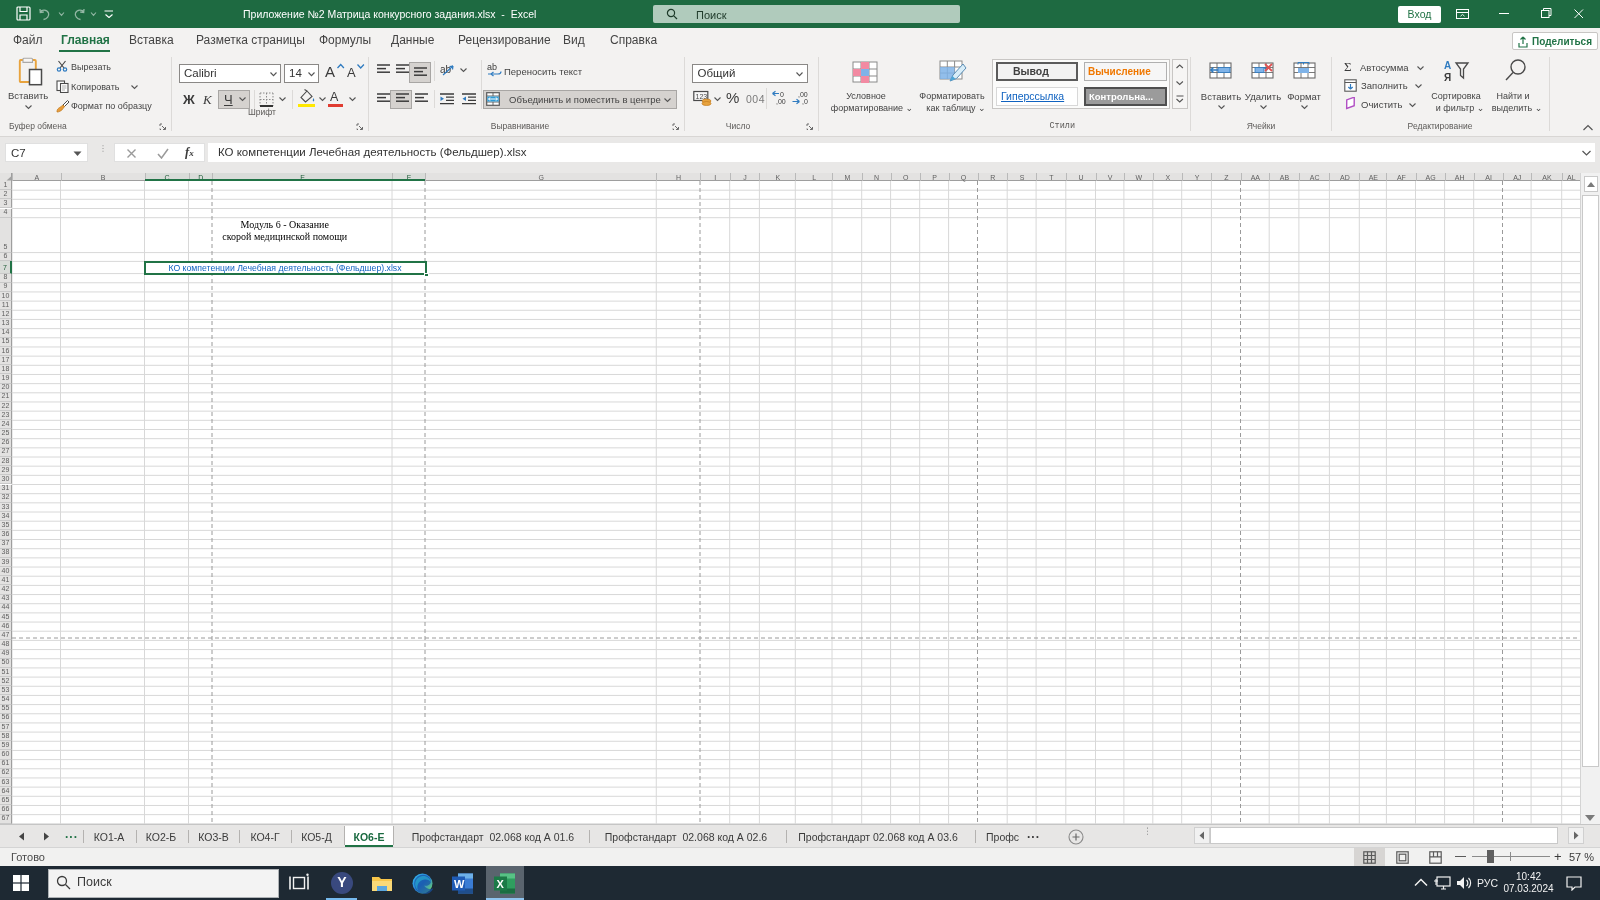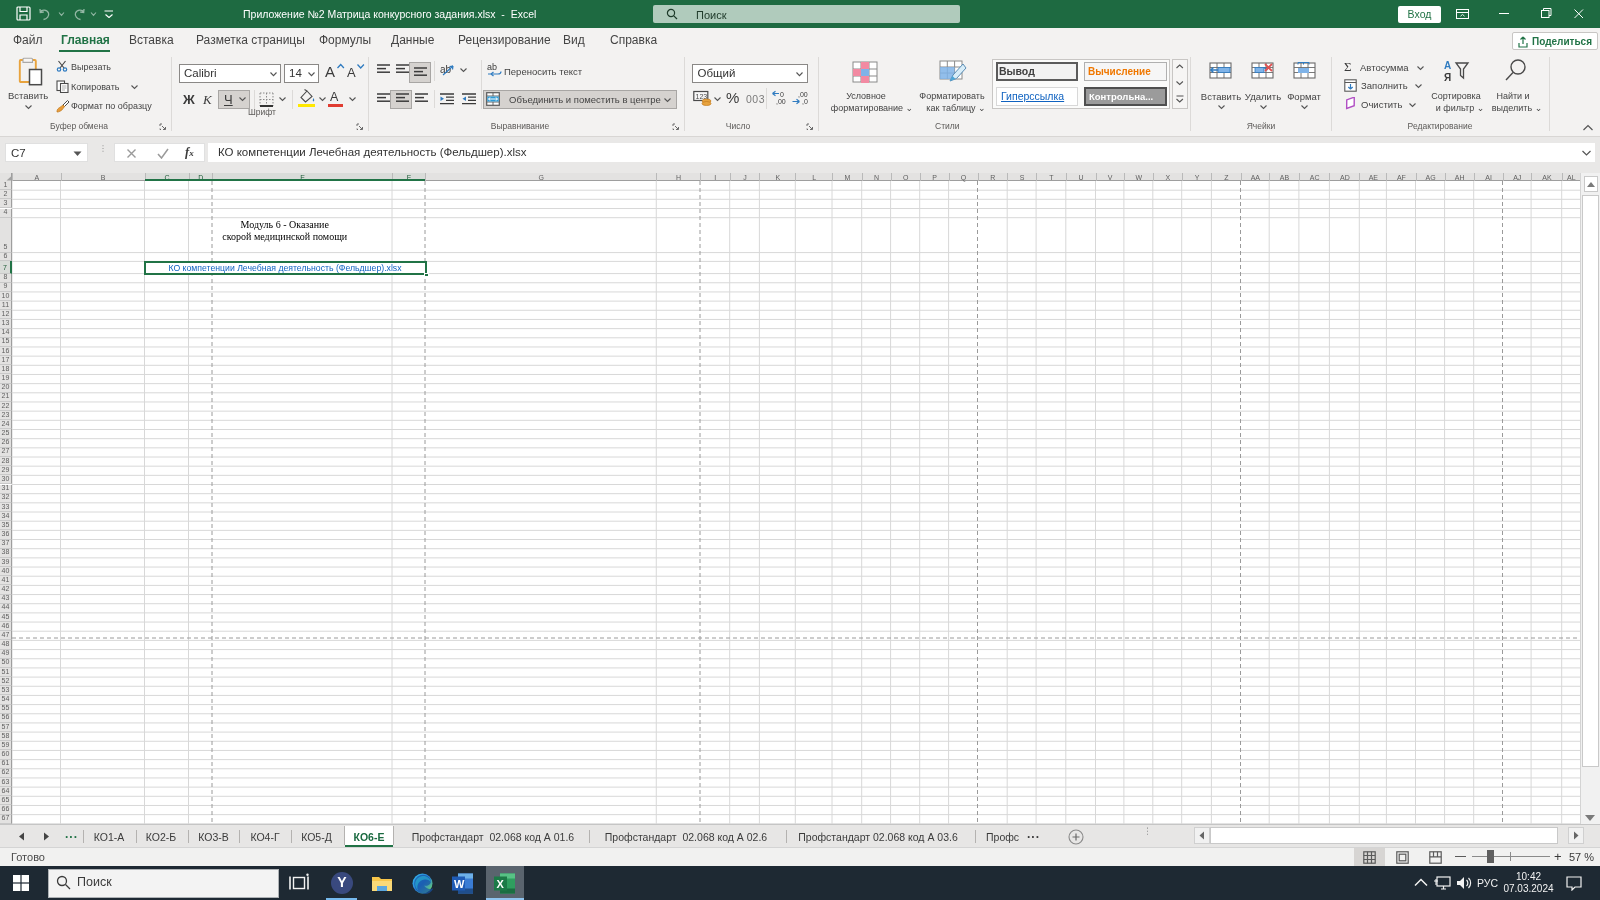--- a/index.html
+++ b/index.html
@@ -86,21 +86,21 @@
     </svg>
 <div class="abs" style="left:71px;top:82px;font-size:9px;color:#444444;white-space:nowrap;">Копировать</div>
 <svg class="abs" style="left:131px;top:85px" width="7" height="5">
     <path d="M0.5 0.5 l3 3 l3 -3" stroke="#555" stroke-width="1.1" fill="none"></path>
   </svg>
 <svg class="abs" style="left:55px;top:99px" width="15" height="14" viewBox="0 0 15 14">
       <path d="M8 6 L12.5 1.5 l1.5 1.5 L9.5 7.5 Z" fill="#fff" stroke="#4a4a4a" stroke-width="1"></path>
       <path d="M2 13 C2 9 4 9.5 8 6 L9.5 7.5 C7 11 7 11.5 3.5 12.8 Z" fill="#e99d3b" stroke="#c27b20" stroke-width="0.8"></path>
     </svg>
 <div class="abs" style="left:71px;top:101px;font-size:9px;color:#444444;white-space:nowrap;">Формат по образцу</div>
-<div class="abs" style="left:9.0px;top:121px;width:140px;text-align:center;font-size:8.5px;color:#5c5a58;">Буфер обмена</div>
+<div class="abs" style="left:9.0px;top:121px;width:140px;font-size:8.5px;color:#5c5a58;">Буфер обмена</div>
 <svg class="abs" style="left:159px;top:123px" width="8" height="8" viewBox="0 0 8 8">
     <path d="M1 1 h2 M1 1 v2 M3 3 l3.2 3.2 M6.5 4 v2.5 h-2.5 M2 6.5 h-1 v-1" stroke="#6a6a6a" stroke-width="1" fill="none"></path>
   </svg>
 <div class="abs" style="left:171px;top:57px;width:1px;height:74px;background:#dcdad8;"></div>
 <div class="abs" style="left:179px;top:64px;width:102px;height:19px;background:#fff;border:1px solid #8a8886;">
     <span style="position:absolute;left:4px;top:2px;font-size:11.5px;color:#333;">Calibri</span>
     <svg style="position:absolute;left:90px;top:7px" width="8" height="6">
       <path d="M0.5 0.5 l3 3.2 l3 -3.2" stroke="#555" stroke-width="1.1" fill="none"></path>
     </svg>
   </div>
@@ -234,21 +234,21 @@
 <svg class="abs" style="left:693px;top:90px" width="19" height="16" viewBox="0 0 19 16">
       <rect x="0.8" y="1.5" width="14" height="9" fill="#f7f7f7" stroke="#4a4a4a" stroke-width="1.2"></rect>
       <text x="2.5" y="8.8" font-size="7" fill="#4a4a4a">123</text>
       <ellipse cx="13.5" cy="11" rx="4.5" ry="2" fill="#e8a33d" stroke="#c27b20" stroke-width="0.7"></ellipse>
       <ellipse cx="13.5" cy="13.5" rx="4.5" ry="2" fill="#e8a33d" stroke="#c27b20" stroke-width="0.7"></ellipse>
     </svg>
 <svg class="abs" style="left:714px;top:97px" width="7" height="5">
     <path d="M0.5 0.5 l3 3 l3 -3" stroke="#555" stroke-width="1.1" fill="none"></path>
   </svg>
 <div class="abs" style="left:726px;top:89px;font-size:15px;color:#3b3b3b;">%</div>
-<div class="abs" style="left:746px;top:93px;font-size:10.5px;color:#7a7a7a;letter-spacing:0.5px;">003</div>
+<div class="abs" style="left:746px;top:93px;font-size:10.5px;color:#7a7a7a;letter-spacing:0.5px;">004</div>
 <div class="abs" style="left:766px;top:88px;width:1px;height:21px;background:#dcdad8;"></div>
 <svg class="abs" style="left:771px;top:90px" width="17" height="15" viewBox="0 0 17 15">
       <text x="9" y="6.5" font-size="7" fill="#3b3b3b">0</text>
     <text x="5" y="14" font-size="7" fill="#3b3b3b">,00</text>
       <path d="M8 3.5 H1.5 M1.5 3.5 l3 -2.2 M1.5 3.5 l3 2.2" stroke="#2f7bc0" stroke-width="1.2" fill="none"></path>
     </svg>
 <svg class="abs" style="left:791px;top:90px" width="17" height="15" viewBox="0 0 17 15">
       <text x="7" y="6.5" font-size="7" fill="#3b3b3b">,00</text>
     <text x="11" y="14" font-size="7" fill="#3b3b3b">,0</text>
       <path d="M1.5 11.5 H8.5 M8.5 11.5 l-3 -2.2 M8.5 11.5 l-3 2.2" stroke="#2f7bc0" stroke-width="1.2" fill="none"></path>
@@ -271,35 +271,35 @@
 <svg class="abs" style="left:939px;top:60px" width="28" height="24" viewBox="0 0 28 24">
       <rect x="1" y="1" width="22" height="18" fill="#fff" stroke="#8a8a8a" stroke-width="1"></rect>
       <path d="M1 7 h22 M1 13 h22 M8.3 1 v18 M15.6 1 v18" stroke="#8a8a8a" stroke-width="1"></path>
       <rect x="1" y="7" width="14.6" height="12" fill="#7fb3e8" opacity="0.85"></rect>
       <path d="M24 4 L14 15 l-3 6 l6.5 -2.5 L27 8 Z" fill="#d8edf8" stroke="#5a8db5" stroke-width="1"></path>
       <path d="M11 21 l2.5 -5 l2.8 2.7 Z" fill="#49a7d8"></path>
     </svg>
 <div class="abs" style="left:872px;top:91px;width:160px;text-align:center;font-size:9px;color:#444444;white-space:nowrap;">Форматировать</div>
 <div class="abs" style="left:876px;top:103px;width:160px;text-align:center;font-size:9px;color:#444444;white-space:nowrap;">как таблицу ⌄</div>
 <div class="abs" style="left:992px;top:59px;width:178px;height:50px;background:#fbfbfa;border:1px solid #c8c6c4;"></div>
-<div class="abs" style="left:996px;top:62px;width:82px;height:19px;background:#f2f2f2;border:2px solid #5b5b5b;color:#3f3f3f;font-weight:bold;font-size:10.5px;padding:1px 1px;">Вывод</div>
+<div class="abs" style="left:996px;top:62px;width:82px;height:19px;background:#f2f2f2;border:2px solid #5b5b5b;color:#3f3f3f;font-weight:bold;font-size:10.5px;padding:1px 15px;">Вывод</div>
 <div class="abs" style="left:1084px;top:62px;width:83px;height:19px;background:#f6f6f6;border:1px solid #b0b0b0;color:#f07800;font-weight:bold;font-size:10px;padding:2.5px 3px;">Вычисление</div>
 <div class="abs" style="left:996px;top:87px;width:82px;height:19px;background:#ffffff;border:1px solid #d8d8d8;color:#0f62c0;font-size:10.5px;padding:2px 4px;text-decoration:underline;">Гиперссылка</div>
 <div class="abs" style="left:1084px;top:87px;width:83px;height:19px;background:#9b9b9b;border:2px solid #4f4f4f;color:#ffffff;font-weight:bold;font-size:9.5px;padding:2px 3px;white-space:nowrap;overflow:hidden;">Контрольна...</div>
 <div class="abs" style="left:1172px;top:59px;width:16px;height:50px;background:#f6f5f4;border:1px solid #c8c6c4;"></div>
 <svg class="abs" style="left:1176px;top:64px" width="8" height="6">
     <path d="M0.5 4 l3.2 -3 l3.2 3" stroke="#555" stroke-width="1.1" fill="none"></path>
   </svg>
 <svg class="abs" style="left:1176px;top:81px" width="8" height="6">
     <path d="M0.5 0.5 l3.2 3 l3.2 -3" stroke="#555" stroke-width="1.1" fill="none"></path>
   </svg>
 <svg class="abs" style="left:1176px;top:95px" width="8" height="9">
     <path d="M0.5 1 h7 M0.5 4 l3.2 3 l3.2 -3" stroke="#555" stroke-width="1.1" fill="none"></path>
   </svg>
-<div class="abs" style="left:935.0px;top:121px;width:140px;text-align:left;font-size:8.5px;color:#5c5a58;">Стили</div>
+<div class="abs" style="left:935.0px;top:121px;width:140px;text-align:right;font-size:8.5px;color:#5c5a58;font-family:Liberation Mono, monospace;">Стили</div>
 <div class="abs" style="left:1190px;top:57px;width:1px;height:74px;background:#dcdad8;"></div>
 <svg class="abs" style="left:1209px;top:62px" width="23" height="17" viewBox="0 0 23 17">
           <rect x="1" y="1" width="21" height="15" fill="#fff" stroke="#6a6a6a" stroke-width="1.1"></rect>
           <path d="M1 5.5 h21 M1 10.5 h21 M8 1 v15 M15 1 v15" stroke="#6a6a6a" stroke-width="0.9"></path>
           <path d="M9 8 H1.5 M1.5 8 l3 -2.5 M1.5 8 l3 2.5" stroke="#2f7bc0" stroke-width="1.6" fill="none"></path>
     <rect x="9" y="5.5" width="12" height="5" fill="#7fb3e8" stroke="#2f7bc0" stroke-width="0.8"></rect>
         </svg>
 <svg class="abs" style="left:1251px;top:62px" width="23" height="17" viewBox="0 0 23 17">
           <rect x="1" y="1" width="21" height="15" fill="#fff" stroke="#6a6a6a" stroke-width="1.1"></rect>
           <path d="M1 5.5 h21 M1 10.5 h21 M8 1 v15 M15 1 v15" stroke="#6a6a6a" stroke-width="0.9"></path>

